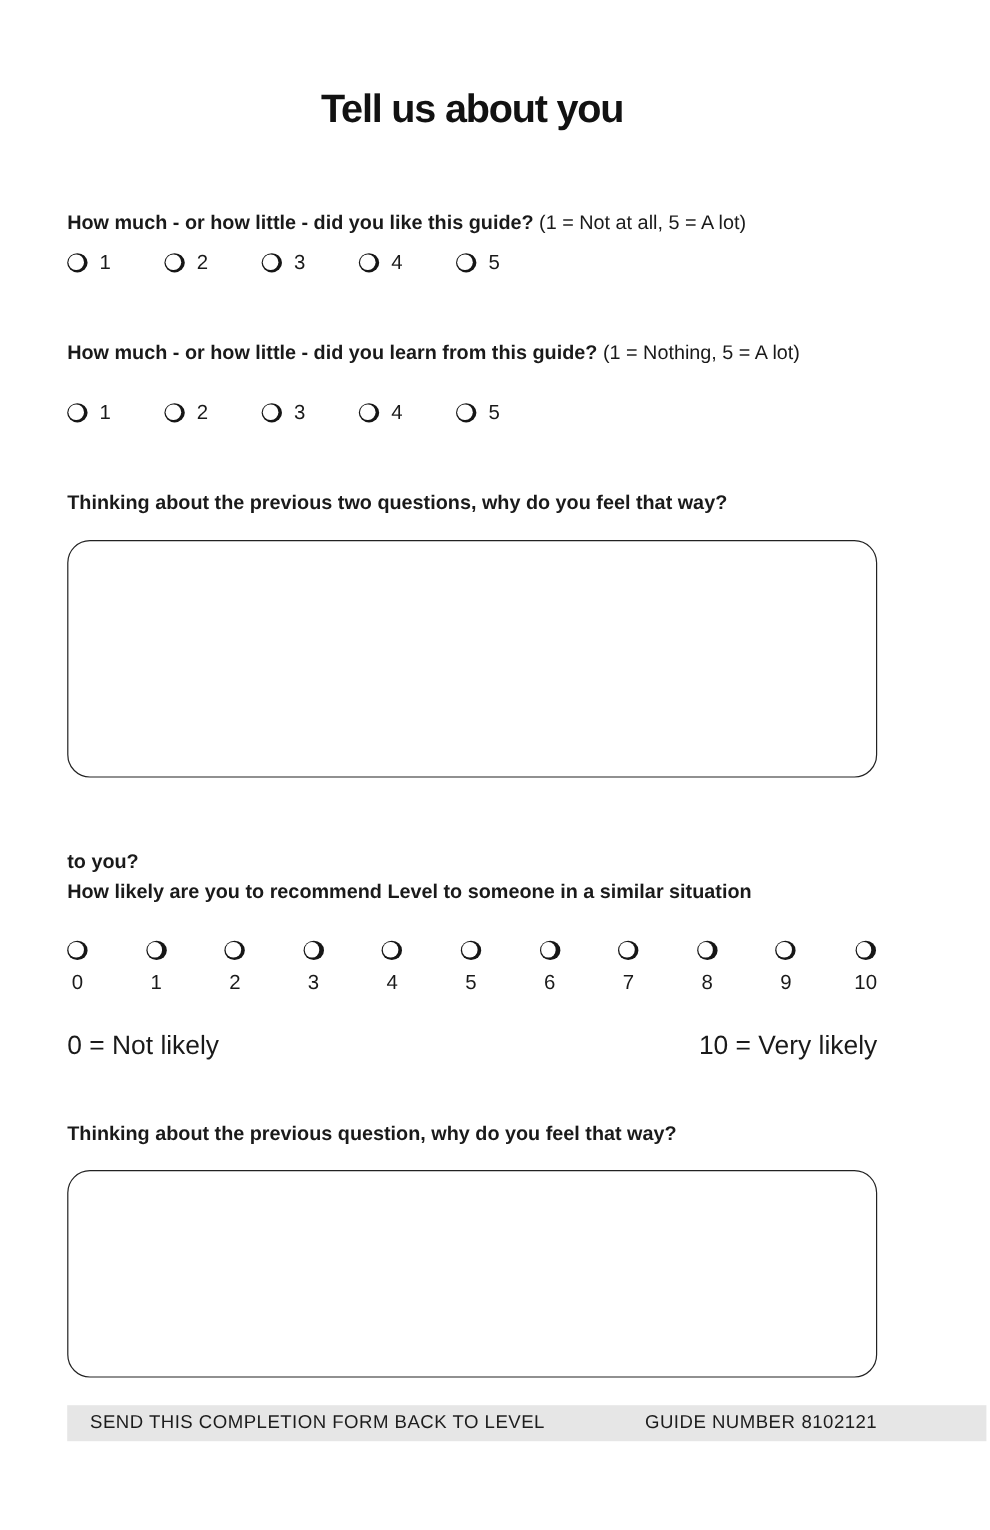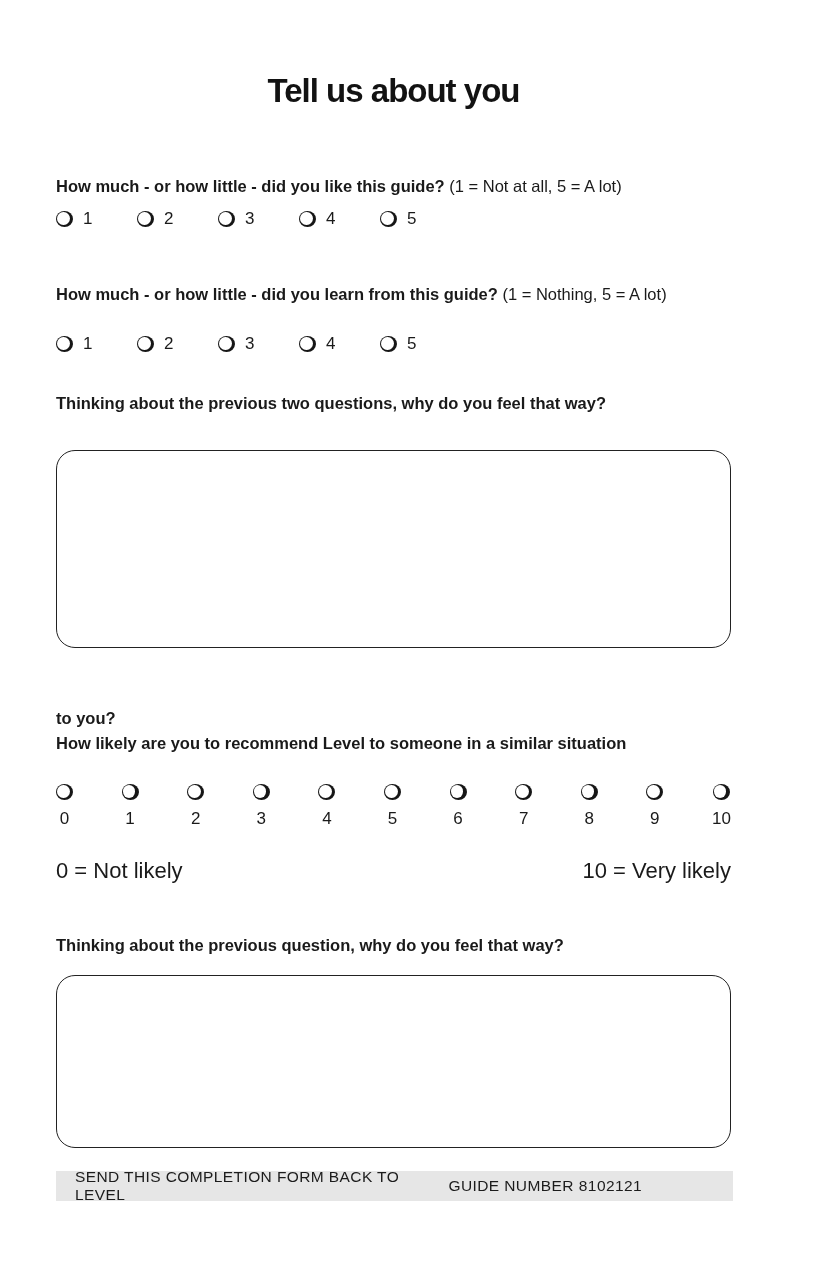--- a/index.html
+++ b/index.html
@@ -84,21 +84,21 @@
   .scale-captions {
     display:flex;
     justify-content:space-between;
     font-size:22px;
   }
 
   
   .footer-bar {
     position:absolute;
     left:56px; top:1171px;
-    width:677px; height:30px;
+    width:766px; height:30px;
     background:#e6e6e6;
     display:flex;
     align-items:center;
     justify-content:space-between;
     padding:0 91px 0 19px;
     font-size:15.5px;
     letter-spacing:0.4px;
     color:#1c1c1c;
   }
   .footer-bar .guide { white-space:nowrap; }
@@ -154,21 +154,21 @@
     <label class="radio-item">
         <span class="radio-circle"></span>
         <span>4</span>
       </label>
     <label class="radio-item">
         <span class="radio-circle"></span>
         <span>5</span>
       </label>
   </div>
 
-  <p class="abs q-label" style="top:391px;"><span class="bold">Thinking about the previous two questions, why do you feel that way?</span></p>
+  <p class="abs q-label" style="top:407px;"><span class="bold">Thinking about the previous two questions, why do you feel that way?</span></p>
 
   <div class="abs textbox box1"></div>
 
   <div class="abs q-label" style="top:706px; font-weight:700;">
     <div>to you?</div>
     <div>How likely are you to recommend Level to someone in a similar situation</div>
   </div>
 
   <div class="abs nps-row" style="top:784px;">
     <div class="nps-col">

